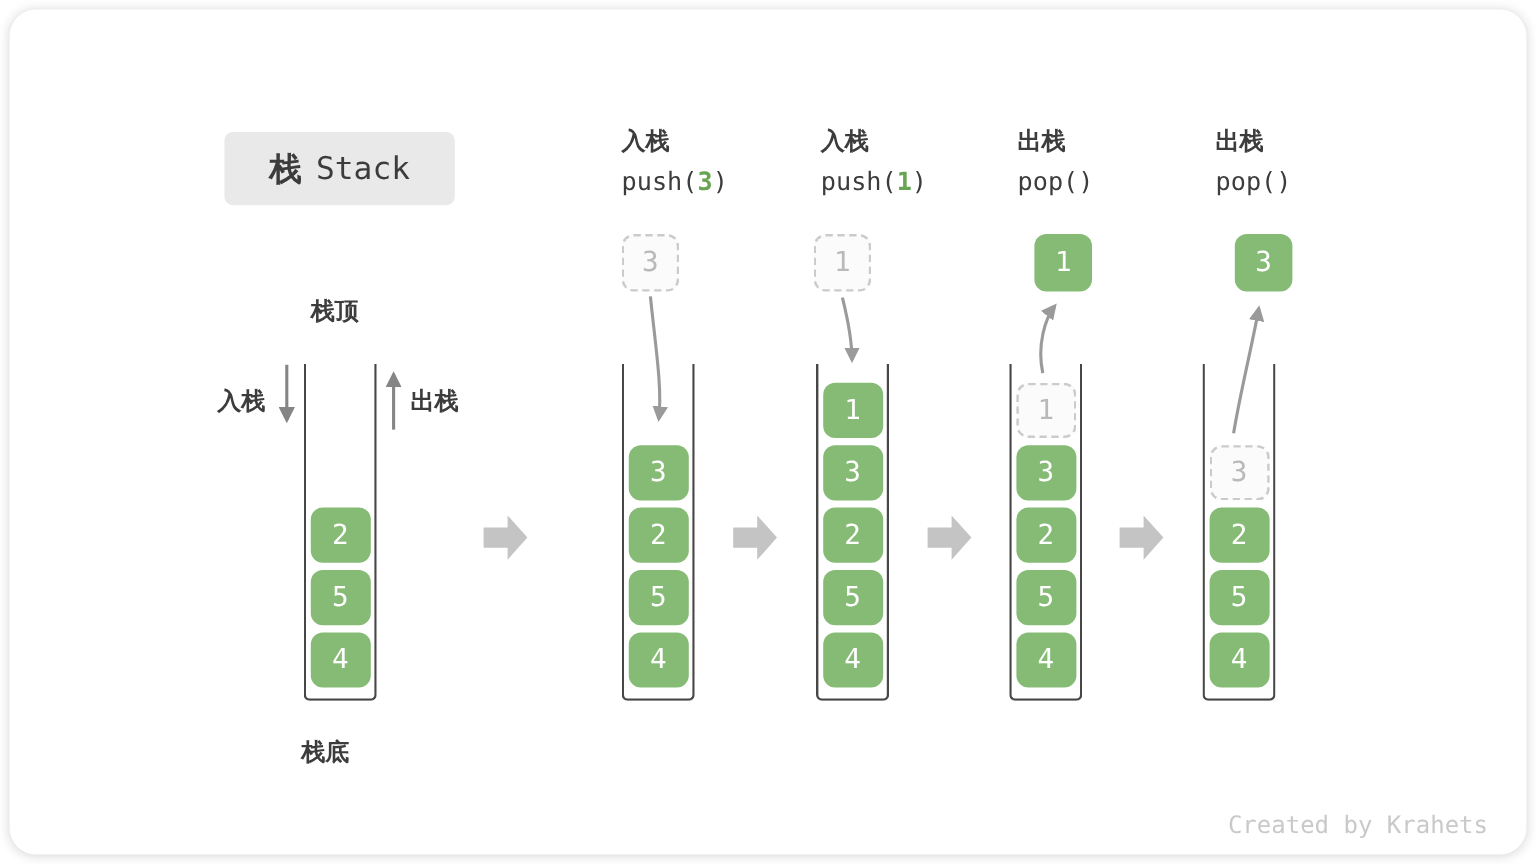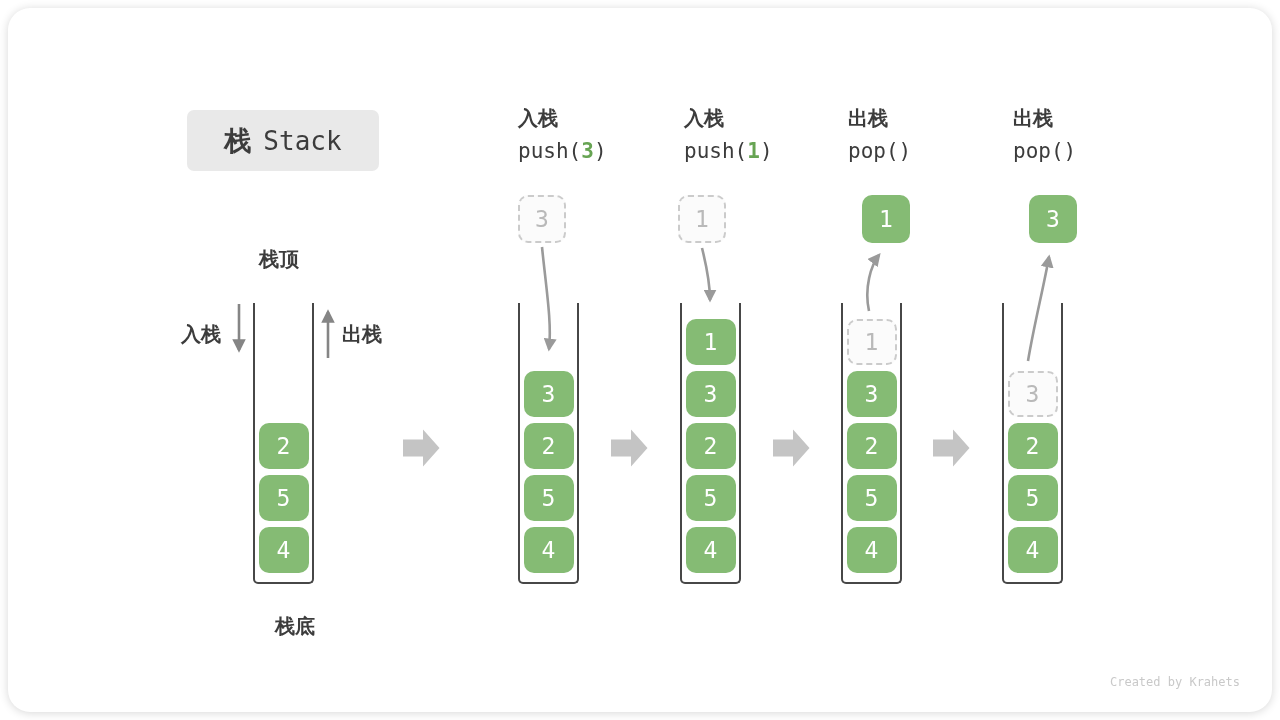--- a/index.html
+++ b/index.html
@@ -42,36 +42,36 @@
         font-family:"DejaVu Sans Mono",monospace;font-size:23px;}
   .cell.solid{background:var(--c-green);color:#ffffff;}
   .cell.ghost{background:var(--c-dash-bg);border:2px dashed var(--c-dash-border);color:var(--c-dash-text);}
   .float-cell{width:48px;height:48px;top:195px;border-radius:10px;
         display:flex;align-items:center;justify-content:center;
         font-family:"DejaVu Sans Mono",monospace;font-size:23px;}
   .float-cell.solid{background:var(--c-green);color:#ffffff;}
   .float-cell.ghost{background:var(--c-dash-bg);border:2px dashed var(--c-dash-border);color:var(--c-dash-text);}
 
   .watermark{right:40px;top:675px;font-family:"DejaVu Sans Mono",monospace;
-             font-size:12px;color:var(--c-watermark);}
+             font-size:20px;color:var(--c-watermark);}
   svg.overlay{position:absolute;left:0;top:0;pointer-events:none;}
 </style>
 </head>
 <body>
 
 <div id="page">
   <div class="card"></div>
 
   <div class="abs title-box">
     <span class="title-cjk">栈</span>
     <span class="title-en">Stack</span>
   </div>
 
   <div class="abs side-label" style="left:259px;top:246px;text-align:center;">栈顶</div>
-  <div class="abs side-label" style="left:275px;top:613px;text-align:center;">栈底</div>
+  <div class="abs side-label" style="left:251px;top:613px;text-align:center;">栈底</div>
 
   <div class="abs side-label" style="left:181px;top:321px;">入栈</div>
   <div class="abs side-label" style="left:342px;top:321px;">出栈</div>
 
   <div class="abs op-label" style="left:518px;top:108px;">
     <div class="op-name">入栈</div>
     <div class="op-code"><span>push(</span><span class="op-arg">3</span><span>)</span></div>
   </div>
   <div class="abs op-label" style="left:684px;top:108px;">
     <div class="op-name">入栈</div>

